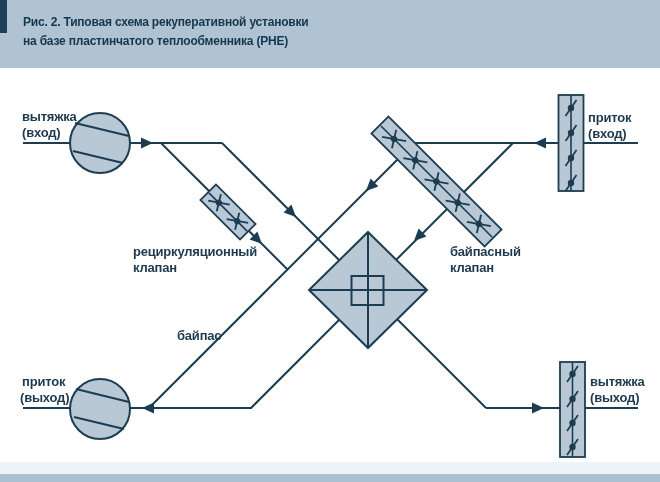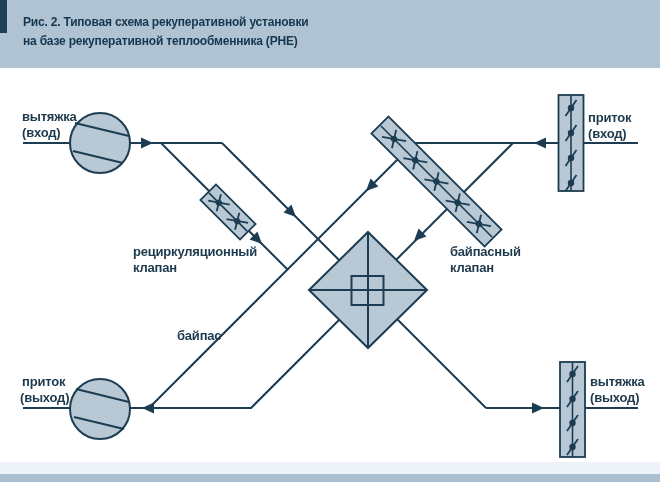--- a/index.html
+++ b/index.html
@@ -17,21 +17,21 @@
 </style>
 </head>
 <body>
 
 <div class="page">
 
   <div class="header">
     <div class="corner-bar"></div>
     <div class="title">
       <div>Рис. 2. Типовая схема рекуперативной установки</div>
-      <div>на базе рекуперативной теплообменника (PHE)</div>
+      <div>на базе пластинчатого теплообменника (PHE)</div>
     </div>
   </div>
 
   <div class="strip-pale"></div>
   <div class="strip-steel"></div>
 
   <svg class="diagram" viewBox="0 0 660 482" xmlns="http://www.w3.org/2000/svg">
     <g stroke="#1c3c52" stroke-width="2" fill="none">
 
       <path d="M23,143 H222"></path>

